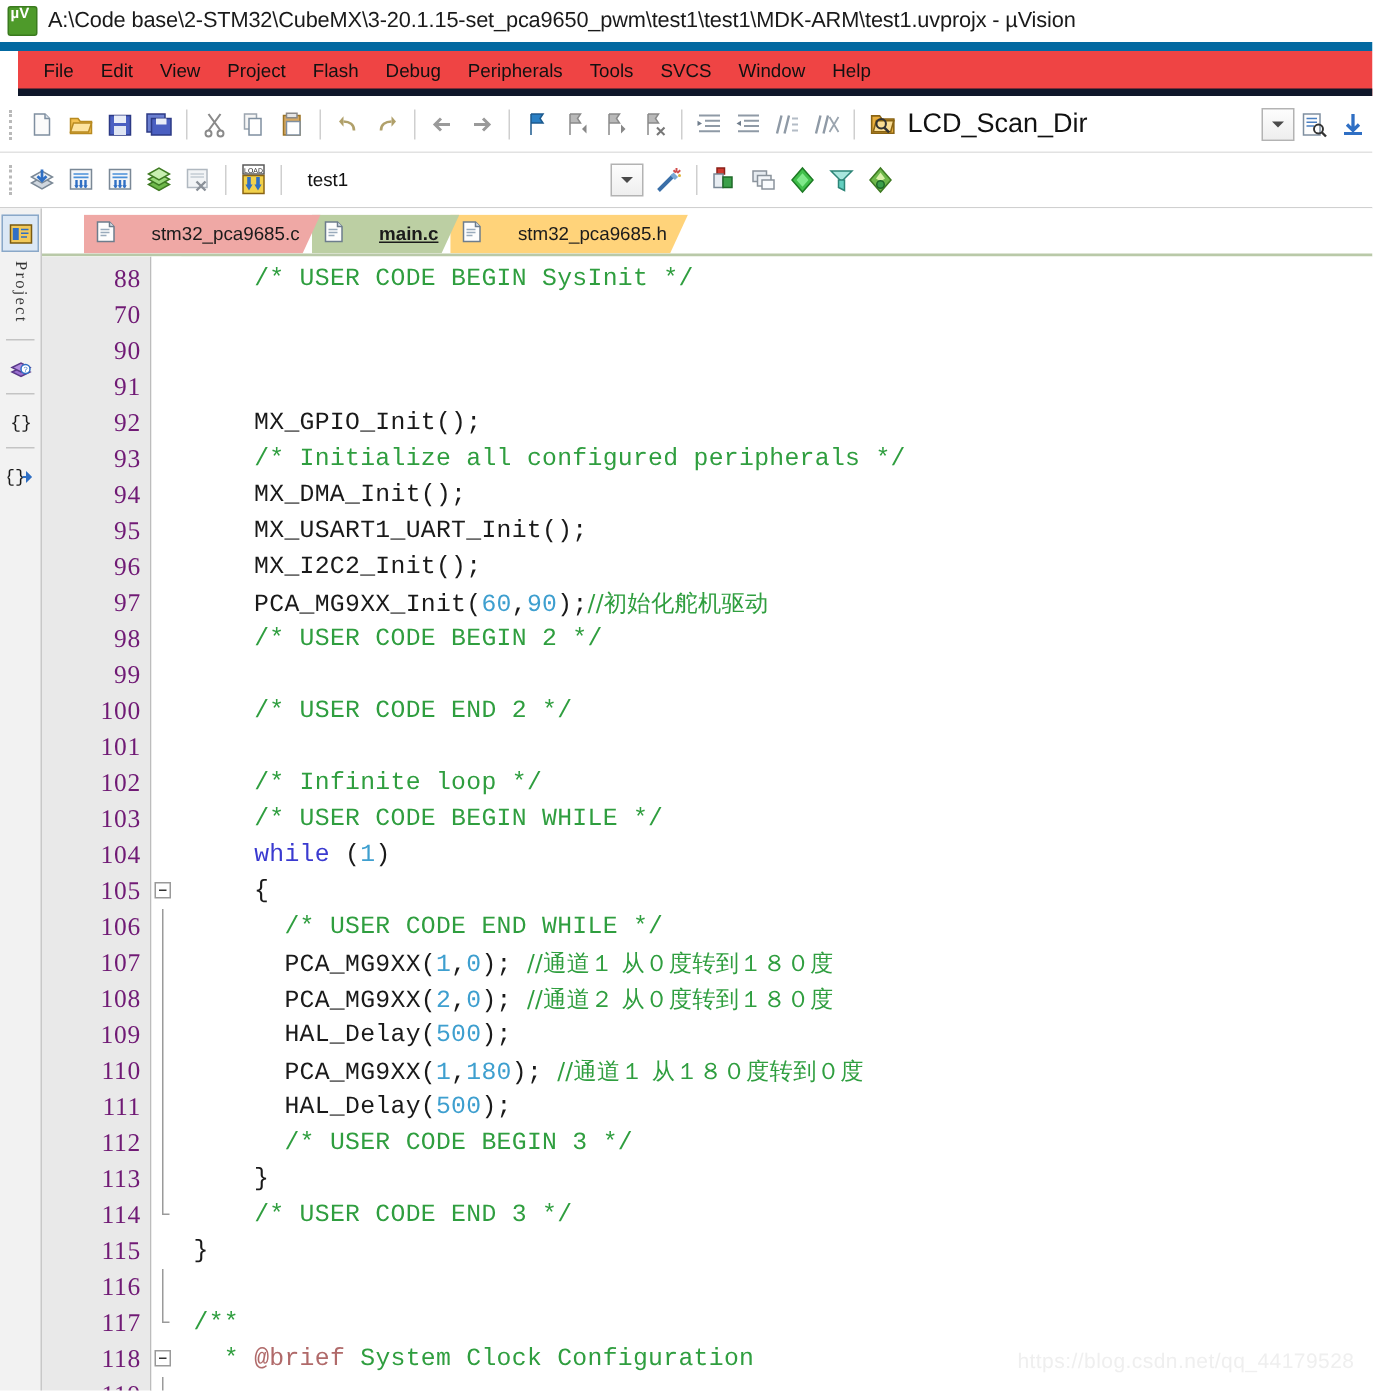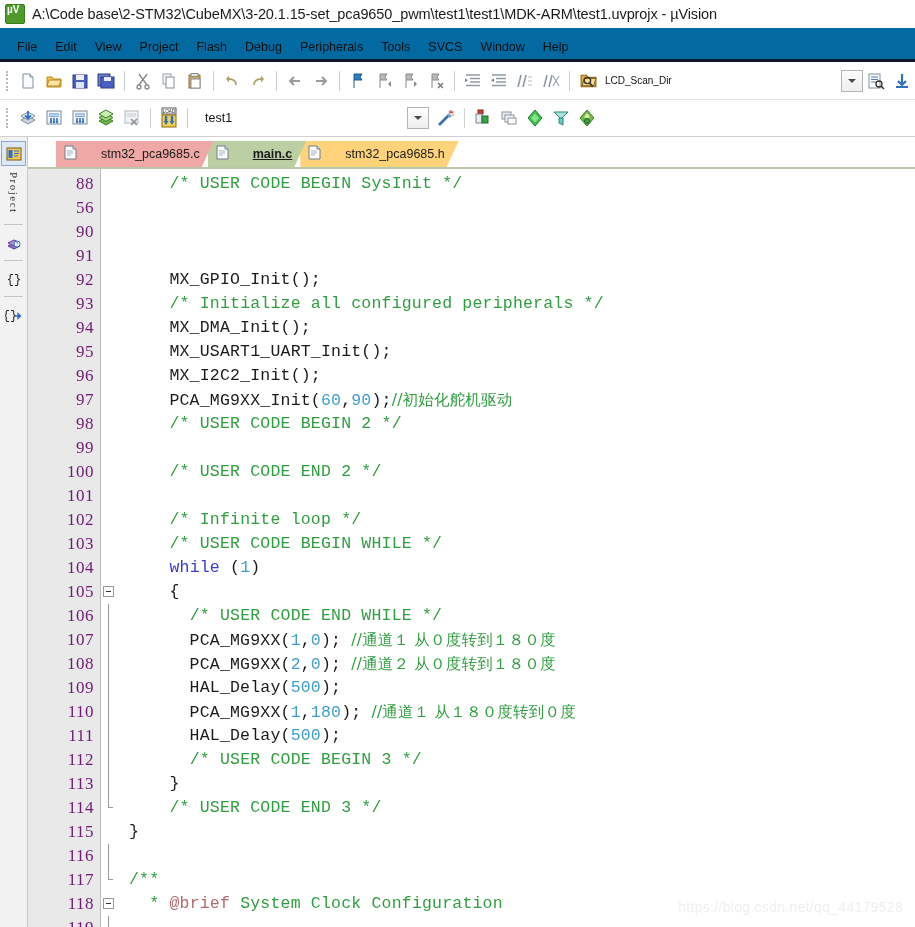--- a/index.html
+++ b/index.html
@@ -45,23 +45,24 @@
     color: #1a1a1a;
     white-space: nowrap;
     letter-spacing: -0.1px;
   }
 
   
   .menubar {
     height: 25px;
     display: flex;
     align-items: center;
-    background: #0369a1;
+    background: #ef4444;
     padding-left: 8px;
-    border-bottom: 3px solid #0f172a;
+    border-bottom: 5px solid #0f172a;
+    margin-left: 12px;
   }
   .menu-item {
     font-size: 12.5px;
     color: #111111;
     padding: 3px 9px;
     cursor: default;
     white-space: nowrap;
   }
 
   
@@ -92,21 +93,21 @@
   .tb-btn {
     width: 26px; height: 26px;
     display: flex; align-items: center; justify-content: center;
     flex: none;
     position: relative;
     cursor: default;
   }
   .tb-btn svg { display:block; }
 
   .tb-label {
-    font-size: 10px;
+    font-size: 18px;
     color: #111;
     margin-left: 4px;
     white-space: nowrap;
   }
   .combo {
     width: 20px; height: 20px;
     border: 1px solid #b3b3b3;
     background: linear-gradient(#fdfdfd,#eeeeee);
     display: flex; align-items: center; justify-content: center;
     flex: none;
@@ -671,21 +672,21 @@
               <path d="M9 1v3h3" fill="#dde6ee" stroke="#6d7d8d"></path>
               <path d="M3 6h6M3 8h6M3 10h4" stroke="#9ab" stroke-width="0.9"></path>
             </svg></span>
           <span class="tab-label">stm32_pca9685.h</span>
         </div>
       </div>
 
     <div class="codearea">
       <div class="gutter" id="gutter">
           <div class="ln">88</div>
-          <div class="ln">56</div>
+          <div class="ln">70</div>
           <div class="ln">90</div>
           <div class="ln">91</div>
           <div class="ln">92</div>
           <div class="ln">93</div>
           <div class="ln">94</div>
           <div class="ln">95</div>
           <div class="ln">96</div>
           <div class="ln">97</div>
           <div class="ln">98</div>
           <div class="ln">99</div>

